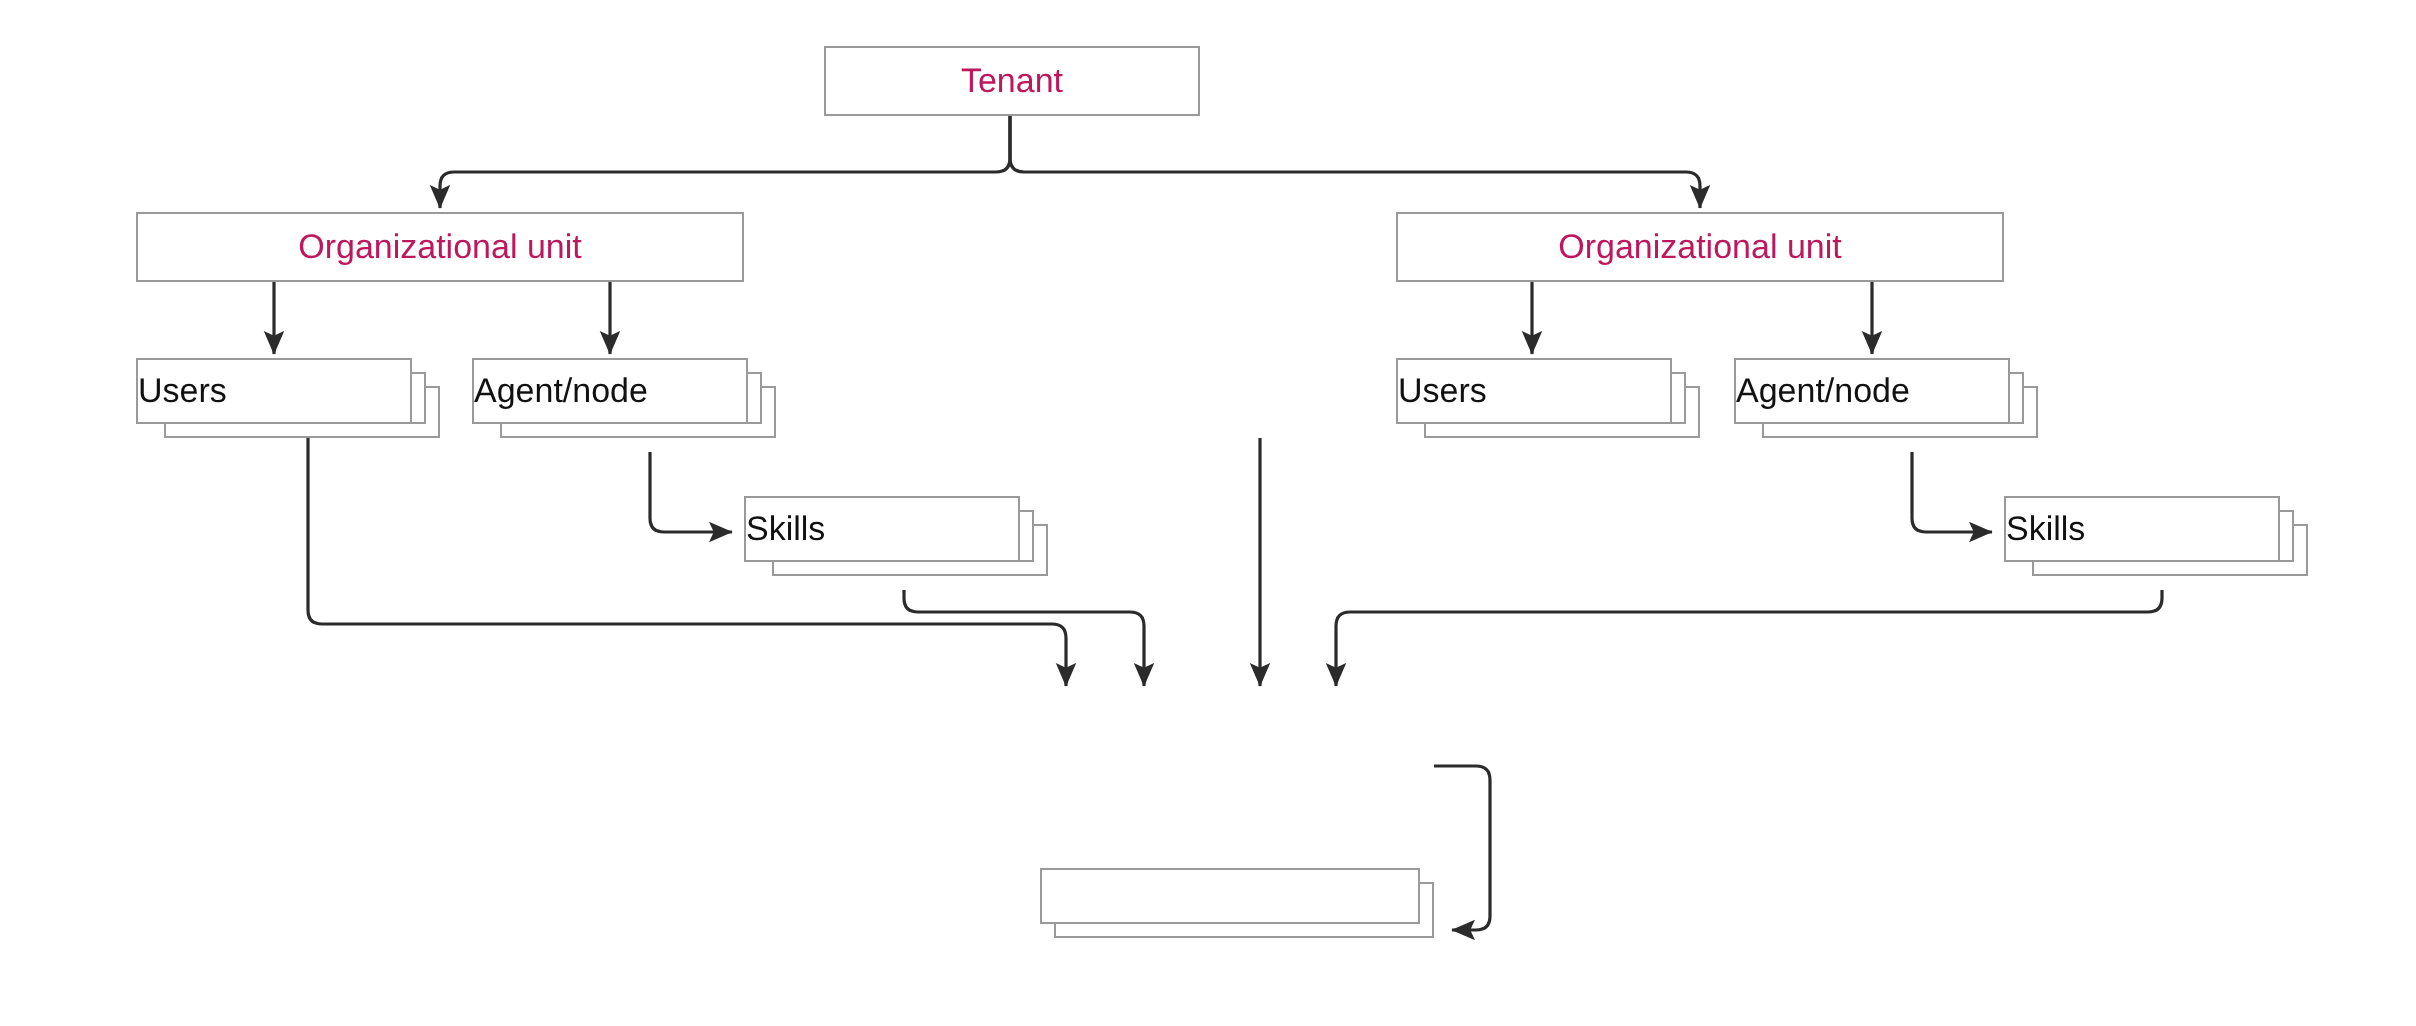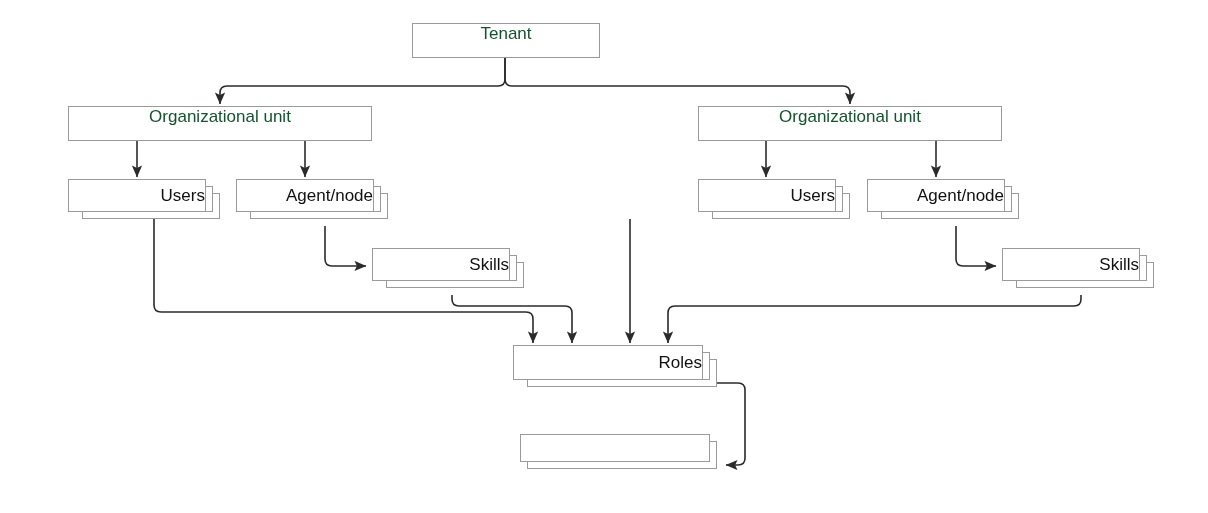--- a/index.html
+++ b/index.html
@@ -1,26 +1,26 @@
 <!DOCTYPE html>
 <html><head>
 <meta charset="utf-8">
 <style>
   html,body{margin:0;padding:0;background:#ffffff;}
   body{font-family:"Liberation Sans",sans-serif;}
   #canvas{position:relative;width:1208px;height:513px;background:#ffffff;overflow:hidden;}
   #wires{position:absolute;left:0;top:0;width:1208px;height:513px;}
   .node{position:absolute;box-sizing:border-box;background:#ffffff;border:1.4px solid #9a9a9a;
-        display:flex;justify-content:center;color:#14532d;
+        display:flex;align-items:center;justify-content:center;color:#be185d;
         font-family:"Liberation Sans",sans-serif;white-space:nowrap;}
   .node .lbl{pointer-events:none;}
   .stackwrap{position:absolute;}
   .stackwrap .layer{position:absolute;box-sizing:border-box;background:#ffffff;border:1.4px solid #9a9a9a;}
   .stackwrap .top{position:absolute;left:0;top:0;box-sizing:border-box;background:#ffffff;
-        border:1.4px solid #9a9a9a;display:flex;align-items:center;justify-content:flex-end;
+        border:1.4px solid #9a9a9a;display:flex;align-items:center;justify-content:flex-start;
         color:#111111;font-family:"Liberation Sans",sans-serif;white-space:nowrap;}
 </style>
 </head>
 <body>
 
 <div id="canvas">
 
   <svg id="wires" viewBox="0 0 1208 513" xmlns="http://www.w3.org/2000/svg">
     <defs>
       <marker id="ah" markerWidth="9" markerHeight="9" refX="7.2" refY="3.2" orient="auto" markerUnits="strokeWidth">
@@ -107,26 +107,19 @@
   </div>
 
   <div class="stackwrap" style="left:1002px;top:248px;width:152px;height:40px;">
     <div class="layer" style="left:14px;top:14px;width:138px;height:26px;"></div>
     <div class="layer" style="left:7px;top:7px;width:138px;height:26px;"></div>
     <div class="top" style="width:138px;height:33px;font-size:17px;">
       <span class="lbl">Skills</span>
     </div>
   </div>
 
-  <div class="stackwrap" style="left:513px;top:345px;width:204px;height:42px;">
-    <div class="layer" style="left:14px;top:14px;width:190px;height:28px;"></div>
-    <div class="layer" style="left:7px;top:7px;width:190px;height:28px;"></div>
-    <div class="top" style="width:190px;height:35px;font-size:17px;">
-      <span class="lbl">Roles</span>
-    </div>
-  </div>
 
   <div class="stackwrap" style="left:513px;top:427px;width:204px;height:42px;">
     <div class="layer" style="left:14px;top:14px;width:190px;height:28px;"></div>
     <div class="layer" style="left:7px;top:7px;width:190px;height:28px;"></div>
   </div>
 
 </div>
 
 </body></html>

